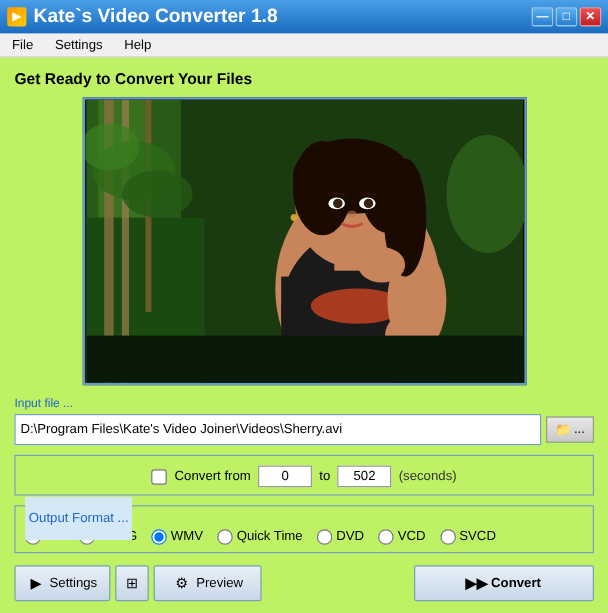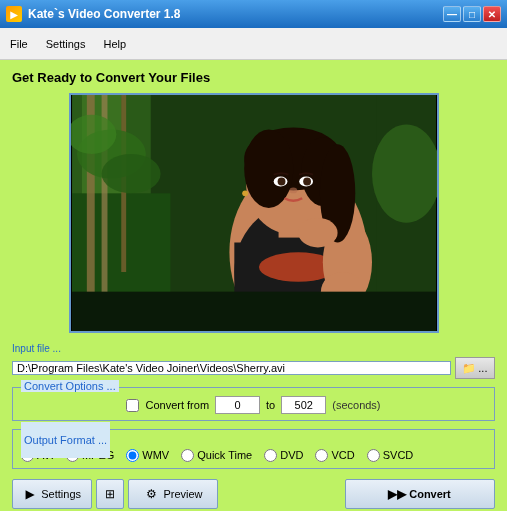--- a/index.html
+++ b/index.html
@@ -31,21 +31,21 @@
       width: 16px;
       height: 16px;
       background: linear-gradient(135deg, #ff9900, #ffcc00);
       border-radius: 2px;
       display: flex;
       align-items: center;
       justify-content: center;
       font-size: 10px;
     }
     .title-bar-title {
-      font-size: 12px;
+      font-size: 16px;
       font-weight: bold;
     }
     .title-bar-controls {
       display: flex;
       gap: 2px;
     }
     .tb-btn {
       width: 18px;
       height: 16px;
       border: 1px solid rgba(255,255,255,0.5);
@@ -62,21 +62,21 @@
     .tb-btn.max { background: linear-gradient(to bottom, #5ab0f0, #2a7fcf); }
     .tb-btn.close { background: linear-gradient(to bottom, #f05050, #c02020); }
 
     
     .menu-bar {
       background: #f0f0f0;
       border-bottom: 1px solid #ccc;
       padding: 2px 6px;
       display: flex;
       gap: 10px;
-      height: 32px;
+      height: 20px;
       align-items: center;
     }
     .menu-item {
       font-size: 11px;
       cursor: pointer;
       padding: 1px 4px;
       color: #000;
     }
 
     
@@ -113,21 +113,21 @@
       margin-bottom: 3px;
     }
     .input-file-row {
       display: flex;
       align-items: center;
       gap: 4px;
       margin-bottom: 8px;
     }
     .input-file-field {
       flex: 1;
-      height: 14px;
+      height: 26px;
       border: 1px solid #7a9fc0;
       background: white;
       padding: 2px 4px;
       font-size: 11px;
       font-family: Tahoma, Arial, sans-serif;
     }
     .browse-btn {
       width: 40px;
       height: 22px;
       background: linear-gradient(to bottom, #e8e8e8, #c8c8c8);
@@ -355,21 +355,20 @@
   <div class="section-label">Input file ...</div>
   <div class="input-file-row">
     <input type="text" class="input-file-field" value="D:\Program Files\Kate's Video Joiner\Videos\Sherry.avi" style="">
     <button class="browse-btn">
       <span>📁</span>
       <span>...</span>
     </button>
   </div>
 
   <div class="convert-options-box">
-    <span class="convert-options-label">Convert Options ...</span>
     <div class="convert-from-row">
       <input type="checkbox" id="convert-from-cb" style="">
       <label for="convert-from-cb">Convert from</label>
       <input type="text" class="time-input" value="0" style="">
       <span>to</span>
       <input type="text" class="time-input" value="502" style="">
       <span class="seconds-label">(seconds)</span>
     </div>
   </div>
 

